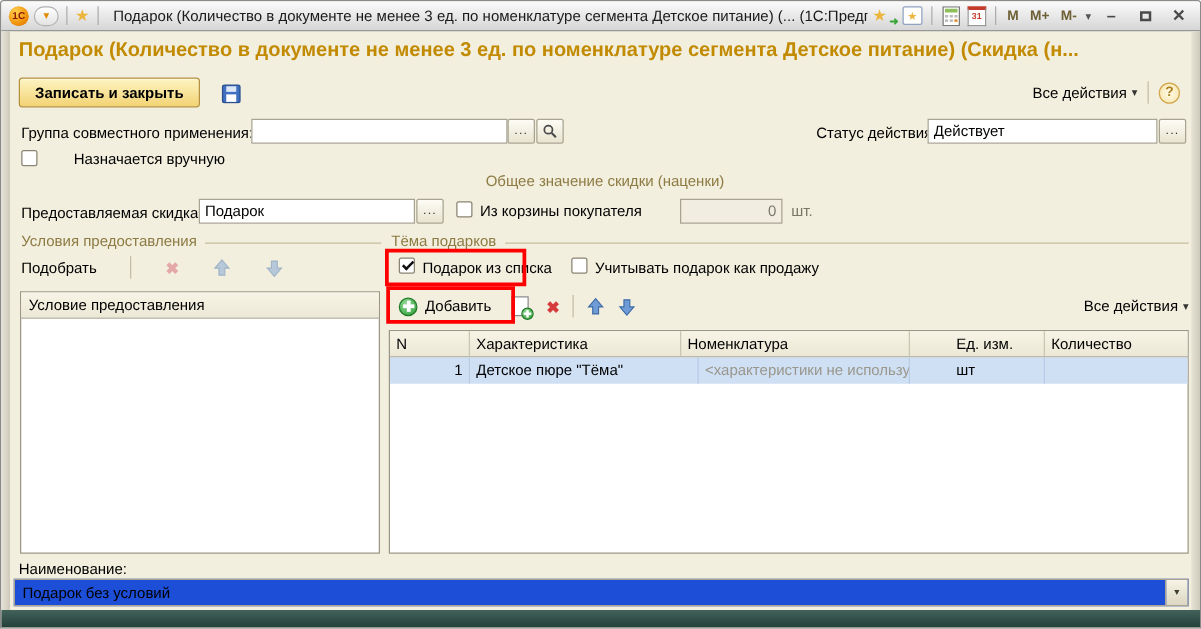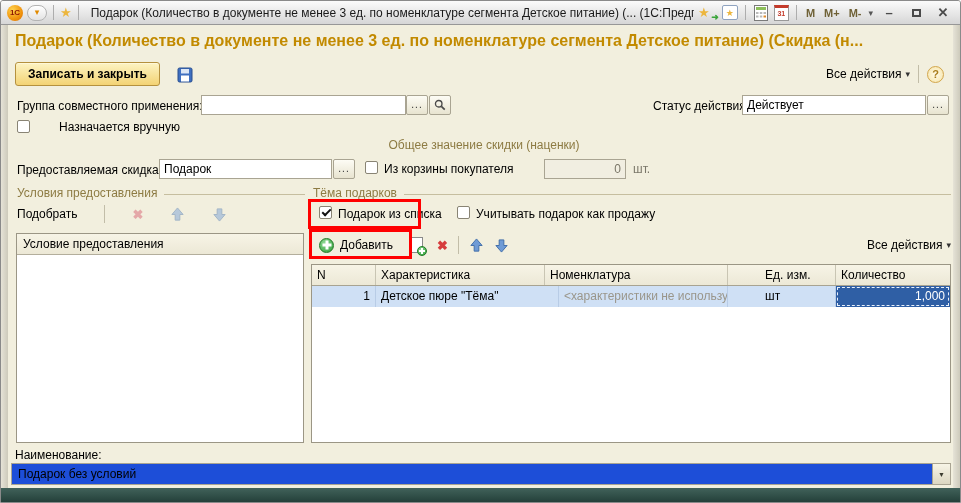--- a/index.html
+++ b/index.html
@@ -339,21 +339,20 @@
       <span class="td col-char">Характеристика</span>
       <span class="td col-nom">Номенклатура</span>
       <span class="td col-unit">Ед. изм.</span>
       <span class="td col-qty">Количество</span>
     </div>
     <div class="tr row-selected">
       <span class="td col-n num">1</span>
       <span class="td col-nom">Детское пюре "Тёма"</span>
       <span class="td col-char muted">&lt;характеристики не использу...</span>
       <span class="td col-unit">шт</span>
-      <span class="td col-qty cell-active">1,000</span>
     </div>
   </div>
 
   <div class="annotation" style="left:307px;top:198px;width:113px;height:30px;"></div>
   <div class="annotation" style="left:308px;top:228px;width:103px;height:30px;"></div>
 
   <span class="lbl" style="left:14px;top:447px;">Наименование:</span>
   <div class="combo">
     <span class="val">Подарок без условий</span>
     <span class="drop">

